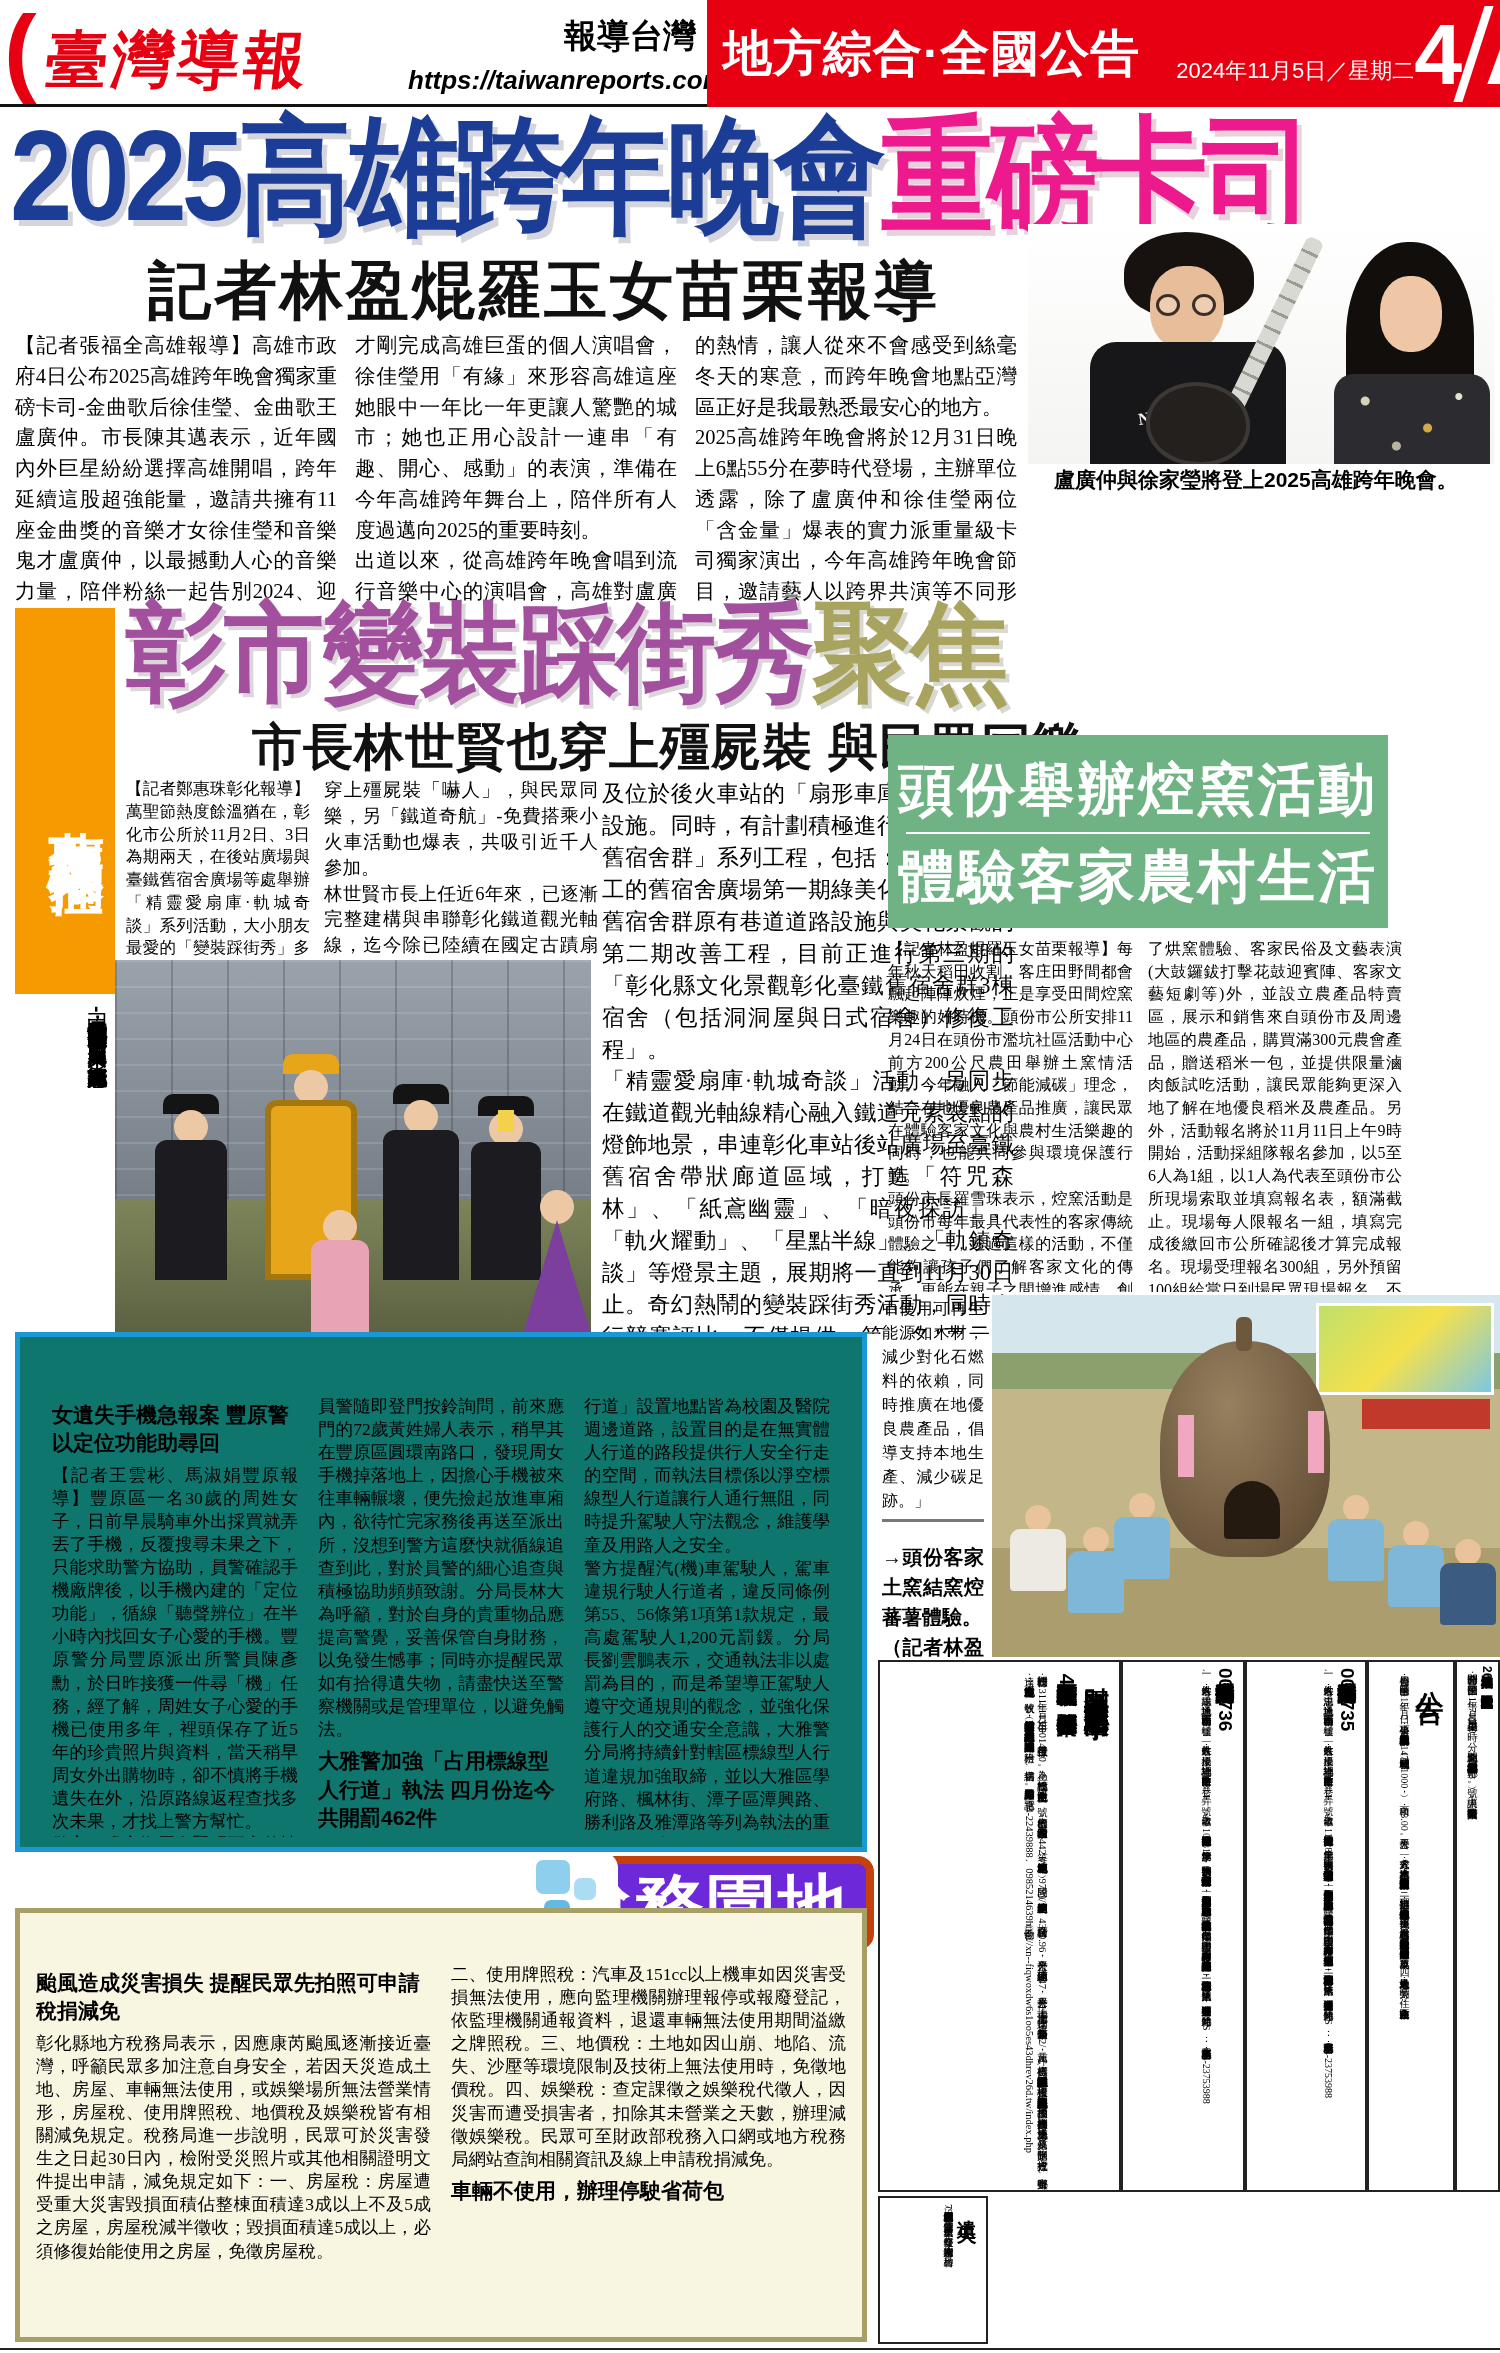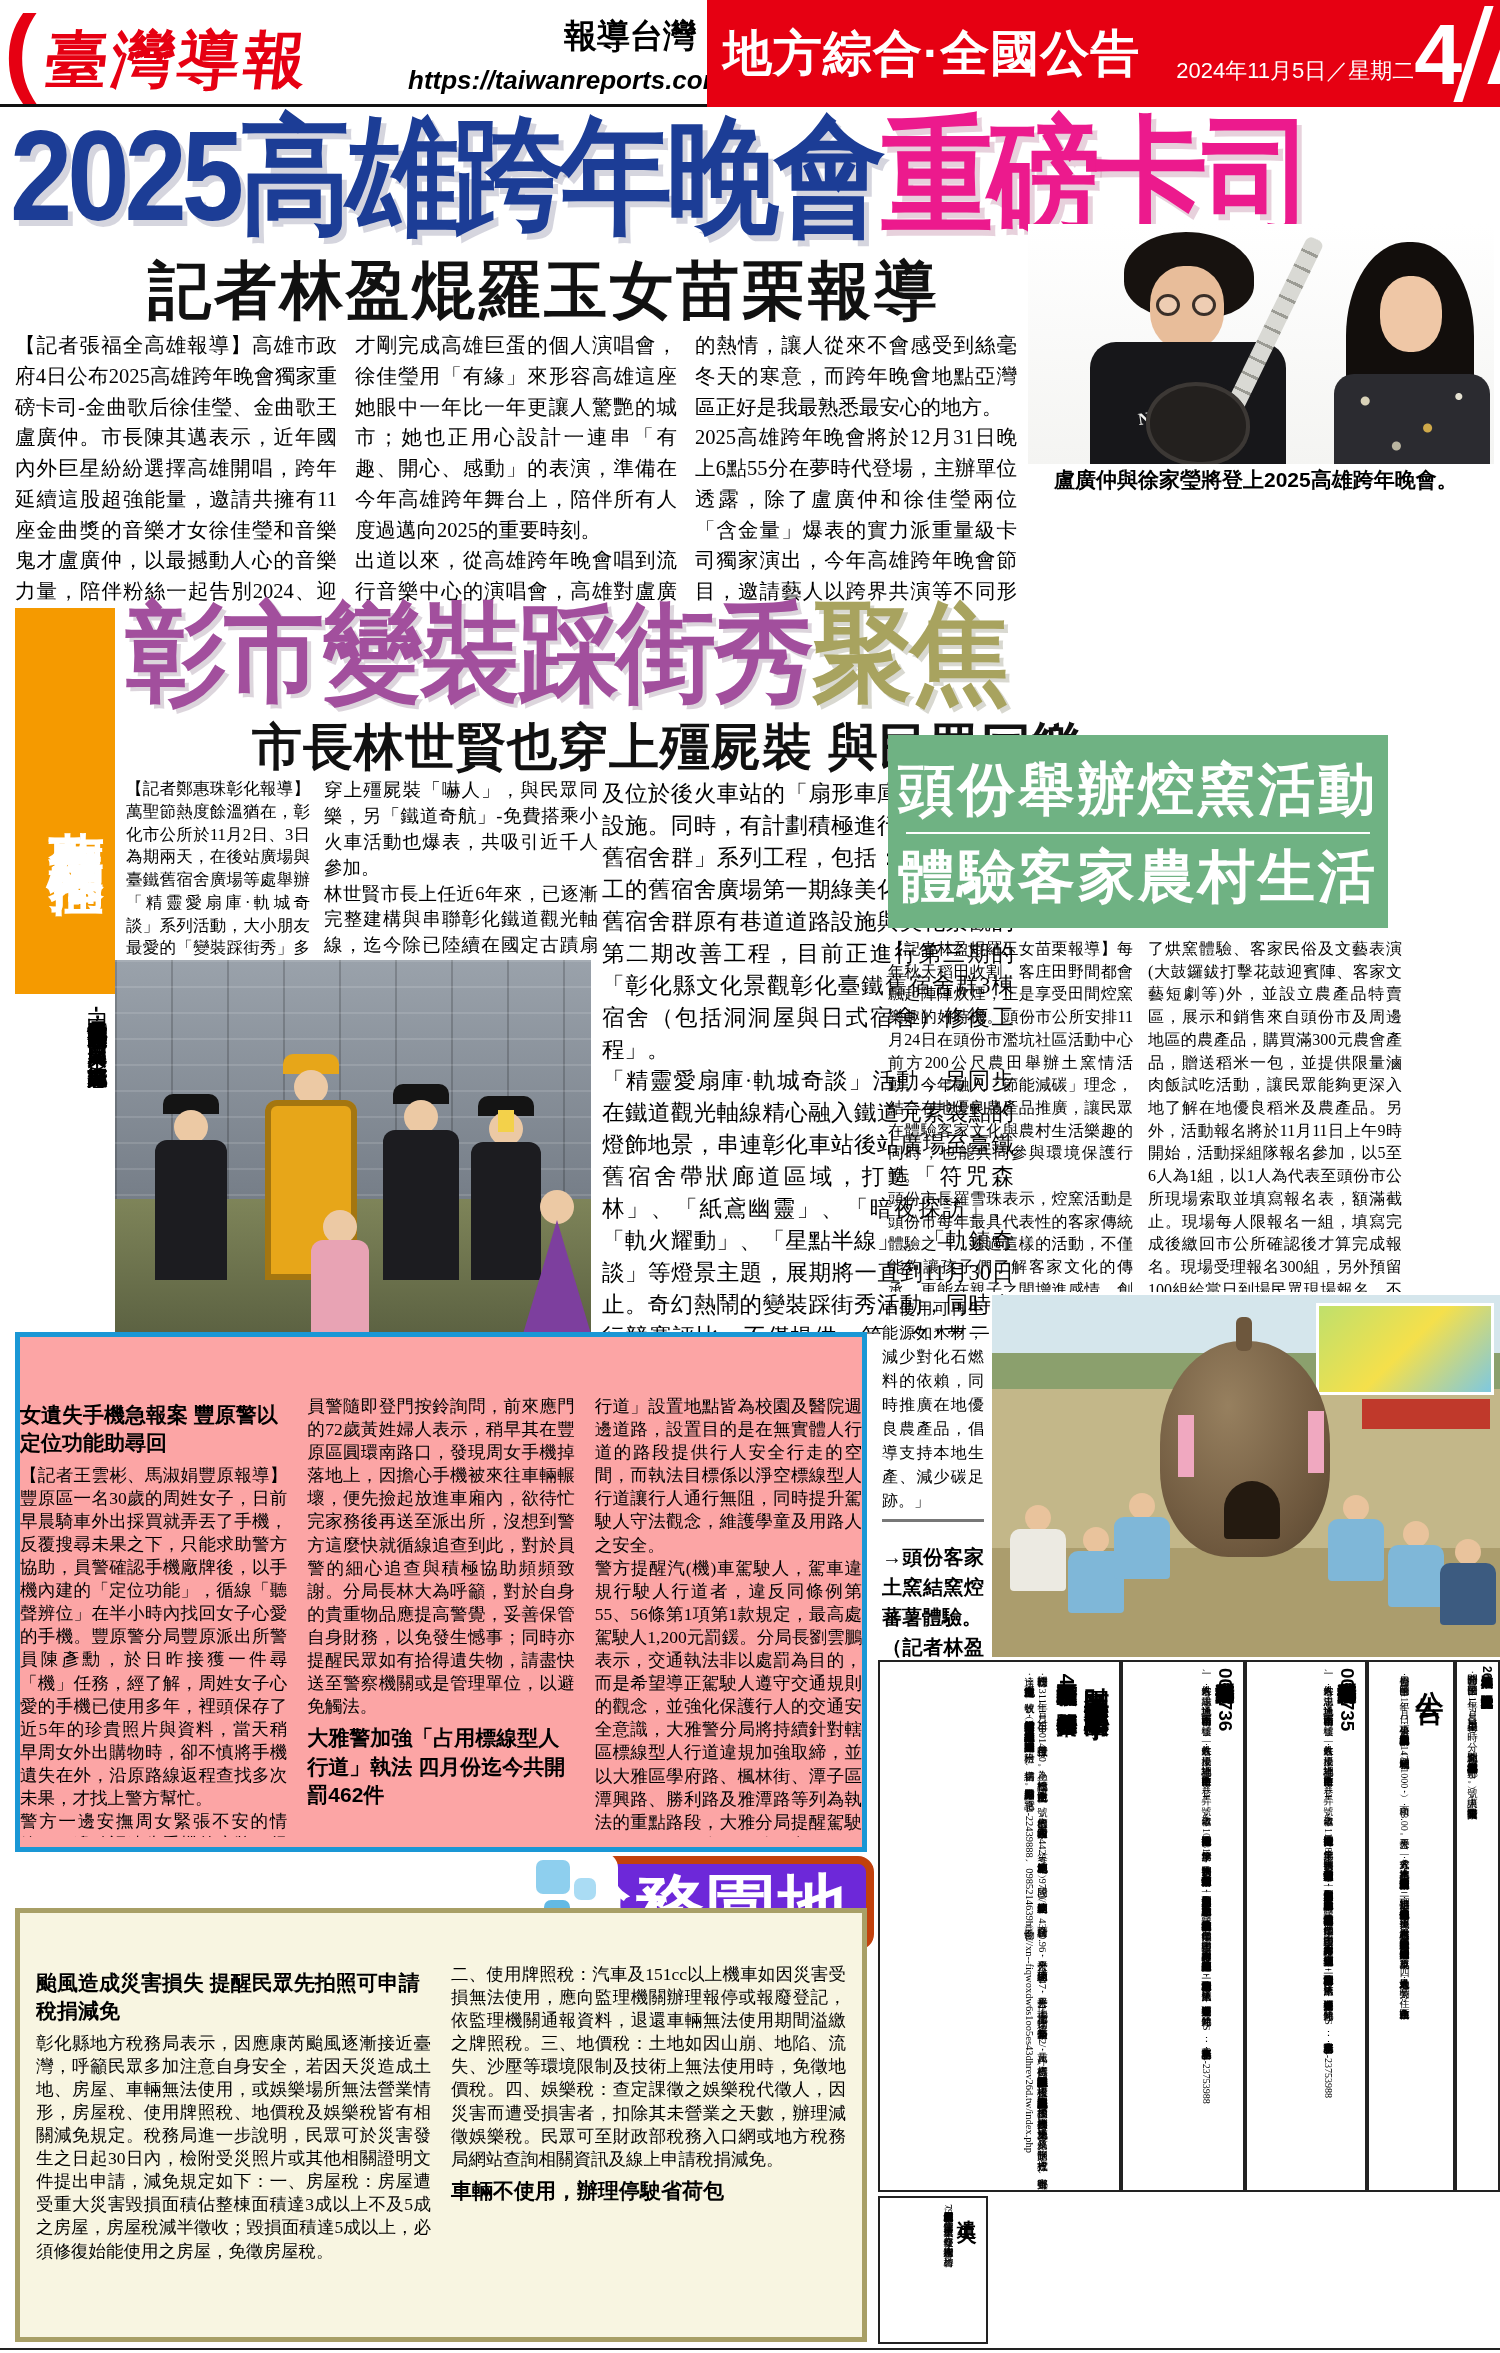--- a/index.html
+++ b/index.html
@@ -95,21 +95,21 @@
   .smoke { position:absolute; left:214px; top:96px; width:86px; height:96px; background:#fff; opacity:.8; border-radius:50%; filter:blur(10px); }
   .tagstrip { position:absolute; width:16px; height:62px; background:#f0a8c0; }
   .villager { position:absolute; width:56px; height:86px; }
   .villager .vhead { position:absolute; left:50%; transform:translateX(-50%); top:0; width:26px; height:26px; background:#e9c39c; border-radius:50%; }
   .villager .vest { position:absolute; left:0; top:24px; width:100%; height:62px; background:#7fb7d8; border-radius:10px 10px 4px 4px; }
   .villager.white .vest { background:#eceae2; }
   .villager.navy .vest { background:#3c5b80; }
   .red-table { position:absolute; right:10px; top:104px; width:128px; height:30px; background:#c0392b; }
 
   
-  .police-box { position:absolute; left:15px; top:1332px; width:852px; height:520px; border:5px solid #1a97d5; background:#fca5a5; padding:58px 0 10px; display:flex; gap:20px;justify-content:space-between; }
+  .police-box { position:absolute; left:15px; top:1332px; width:852px; height:520px; border:5px solid #1a97d5; background:#0f766e; padding:58px 32px 10px; display:flex; gap:20px;justify-content:space-between; }
   .police-badge { position:absolute; left:440px; top:1338px; width:248px; height:64px; background:#29abe2; color:#fff; font-weight:900; font-size:44px; text-align:center; line-height:64px; letter-spacing:4px; }
   .badge-deco { position:absolute; width:15px; height:15px; background:#1467ab; }
   .bd-l { left:-26px; top:8px; box-shadow:12px 22px 0 #1467ab, -4px 40px 0 #5bc3ee; }
   .bd-r { right:-26px; top:10px; box-shadow:-12px 22px 0 #1467ab, 4px 38px 0 #5bc3ee; }
   .news-col { flex:1; font-size:17.5px; line-height:1.32; overflow:hidden; }
   .col-head { font-family:"Liberation Sans","DejaVu Sans",sans-serif; font-size:21px; line-height:1.35; font-weight:900; margin:6px 0; }
 
   
   .tax-box { position:absolute; left:15px; top:1908px; width:852px; height:434px; border:5px solid #a89f66; background:#f8f5e1; padding:50px 16px 10px; display:flex; gap:20px; }
   .tax-badge { position:absolute; left:552px; top:1856px; width:322px; height:94px; background:#6d28d9; border:8px solid #c2410c; border-radius:16px; color:#fff; font-weight:900; font-size:70px; line-height:86px; text-align:right; padding-right:16px; letter-spacing:2px; }

